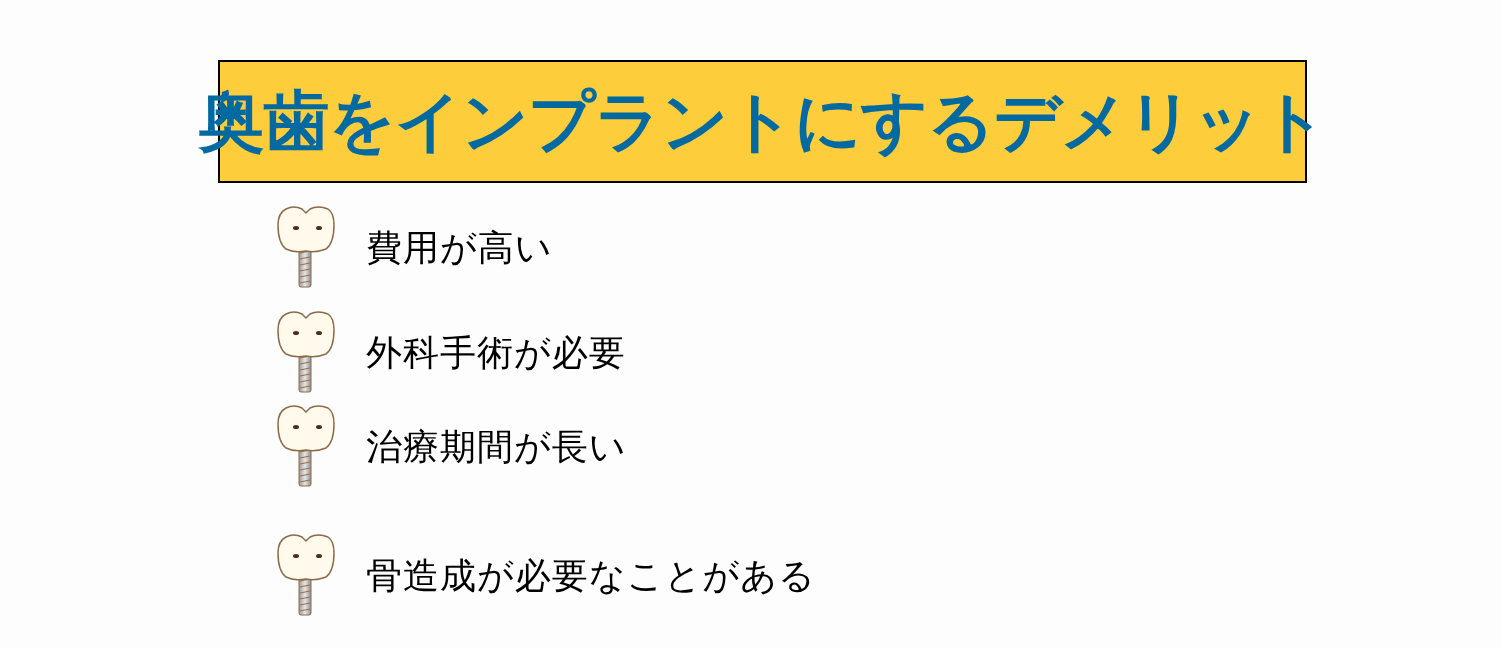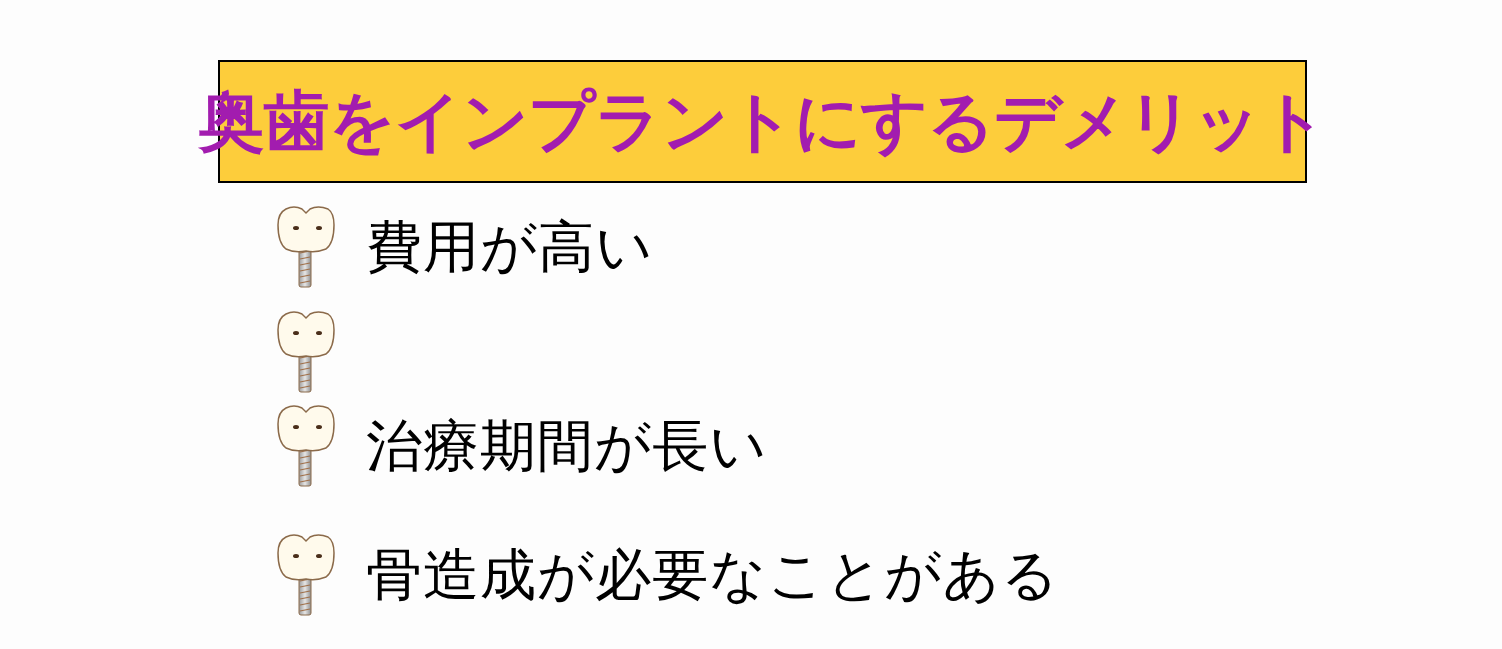--- a/index.html
+++ b/index.html
@@ -15,37 +15,37 @@
       left: 218px; top: 60px;
       width: 1085px; height: 119px;
       background: #fdcd3b;
       border: 2px solid #000;
       display: flex; align-items: center; justify-content: center;
       box-sizing: content-box;
     }
     .title-text {
       font-size: 66px;
       font-weight: bold;
-      color: #a21caf;
+      color: #0369a1;
       letter-spacing: -1px;
       white-space: nowrap;
     }
     .item {
       position: absolute;
       left: 272px;
       height: 100px;
       display: flex; align-items: center;
     }
     .icon {
       width: 72px; height: 90px;
       display: block;
     }
     .item-text {
       margin-left: 22px;
-      font-size: 56px;
+      font-size: 36px;
       color: #000;
       white-space: nowrap;
       letter-spacing: 1px;
     }
   </style>
 </head>
 <body>
 
 <div class="title-box">
   <span class="title-text">奥歯をインプラントにするデメリット</span>
@@ -77,20 +77,21 @@
           <stop offset="0.5" stop-color="#e6e6e6"></stop>
           <stop offset="1" stop-color="#8f8f8f"></stop>
       </linearGradient>
     </defs>
     <rect x="27" y="44" width="12" height="40" rx="2" fill="url(#screw2)" stroke="#8b6a4a" stroke-width="1"></rect>
     <path d="M28 50 L38 48 M28 56 L38 54 M28 62 L38 60 M28 68 L38 66 M28 74 L38 72 M28 80 L38 78" stroke="#a0704a" stroke-width="1.2"></path>
     <path d="M14 6 Q22 2 30 6 L34 10 L38 6 Q46 2 56 6 Q62 10 62 22 Q62 40 54 46 Q44 50 34 48 Q22 50 14 46 Q6 40 6 22 Q6 10 14 6 Z" fill="#fffaec" stroke="#8b6a4a" stroke-width="1.5"></path>
     <ellipse cx="24" cy="25" rx="3" ry="2" fill="#4a2e1a"></ellipse>
     <ellipse cx="47" cy="25" rx="3" ry="2" fill="#4a2e1a"></ellipse>
   </svg>
+  <span class="item-text">外科手術が必要</span>
 </div>
 
 <div class="item" style="top:397px;">
   <svg class="icon" viewBox="0 0 72 90">
     <defs>
       <linearGradient id="screw3" x1="0" x2="1" y1="0" y2="0">
         <stop offset="0" stop-color="#9a9a9a"></stop>
           <stop offset="0.5" stop-color="#e6e6e6"></stop>
           <stop offset="1" stop-color="#8f8f8f"></stop>
       </linearGradient>

